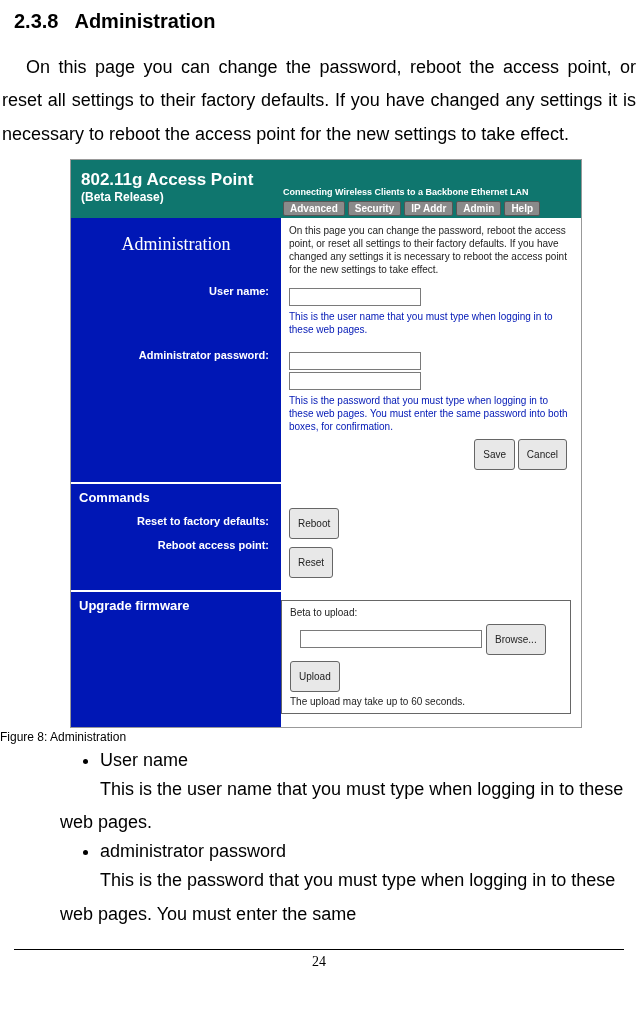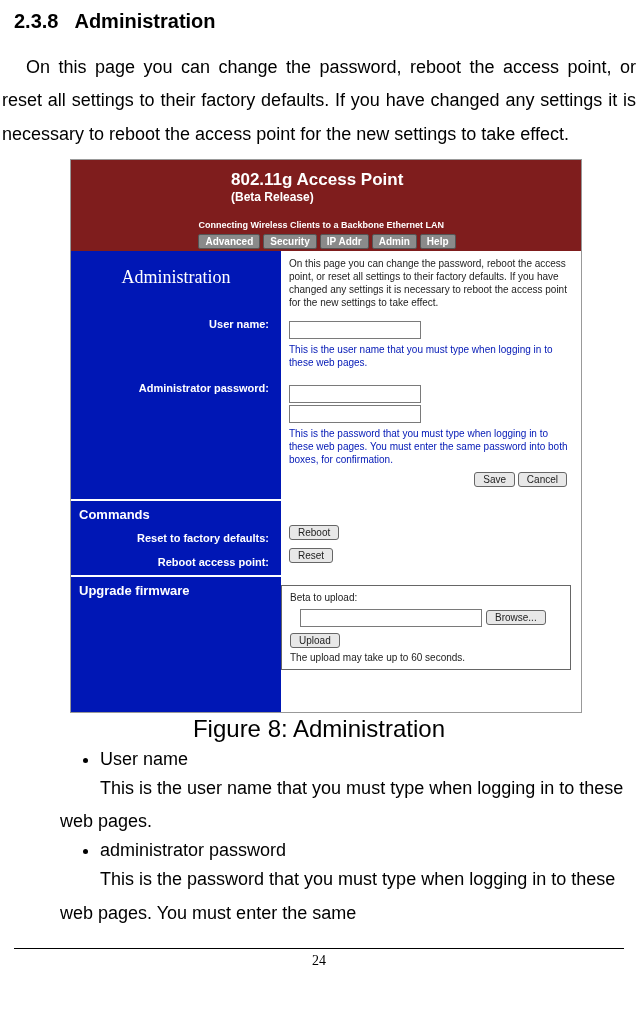--- a/index.html
+++ b/index.html
@@ -26,25 +26,24 @@
     margin: 0 2px 8px 2px;
     text-indent: 24px;
     text-align: justify;
   }
   .figure-container {
     margin: 0 0 0 70px;
     width: 510px;
     border: 1px solid #999;
   }
   .banner {
-    background: #7f1d1d;
-    color: white;
-    display: flex;
-    align-items: center;
-    flex-direction: column;
+    background: #0f766e;
+    color: white;
+    display: flex;
+    align-items: flex-end;
   }
   .banner-left {
     padding: 10px 10px 14px 10px;
     width: 210px;
     box-sizing: border-box;
   }
   .banner-title {
     font-weight: bold;
     font-size: 17px;
     font-family: Arial, sans-serif;
@@ -131,21 +130,21 @@
     width: 130px;
     margin: 2px 0;
   }
   .btn {
     display: inline-block;
     border: 1px solid #666;
     background: #e8e8e8;
     border-radius: 3px;
     font-size: 10px;
     font-family: Arial, sans-serif;
-    padding: 1px 8px;
+    padding: 9px 8px;
     color: #222;
   }
   .btn-row {
     text-align: right;
     padding: 6px 6px 6px 0;
   }
   .section-block-title {
     color: white;
     font-weight: bold;
     font-family: Arial, sans-serif;
@@ -169,23 +168,23 @@
     gap: 4px;
     margin: 6px 10px;
   }
   .file-input-visual {
     border: 1px solid #7a7a7a;
     background: white;
     height: 16px;
     width: 180px;
   }
   .figure-caption {
-    text-align: center;
-    font-family: Verdana, Arial, sans-serif;
-    font-size: 24px;
+    text-align: left;
+    font-family: Verdana, Arial, sans-serif;
+    font-size: 12px;
     margin: 2px 0 6px 0;
   }
   .bullet-list {
     list-style: disc;
     margin: 0 0 0 60px;
     padding: 0 20px 0 40px;
   }
   .bullet-list li {
     font-family: Verdana, Arial, sans-serif;
     font-size: 18px;

